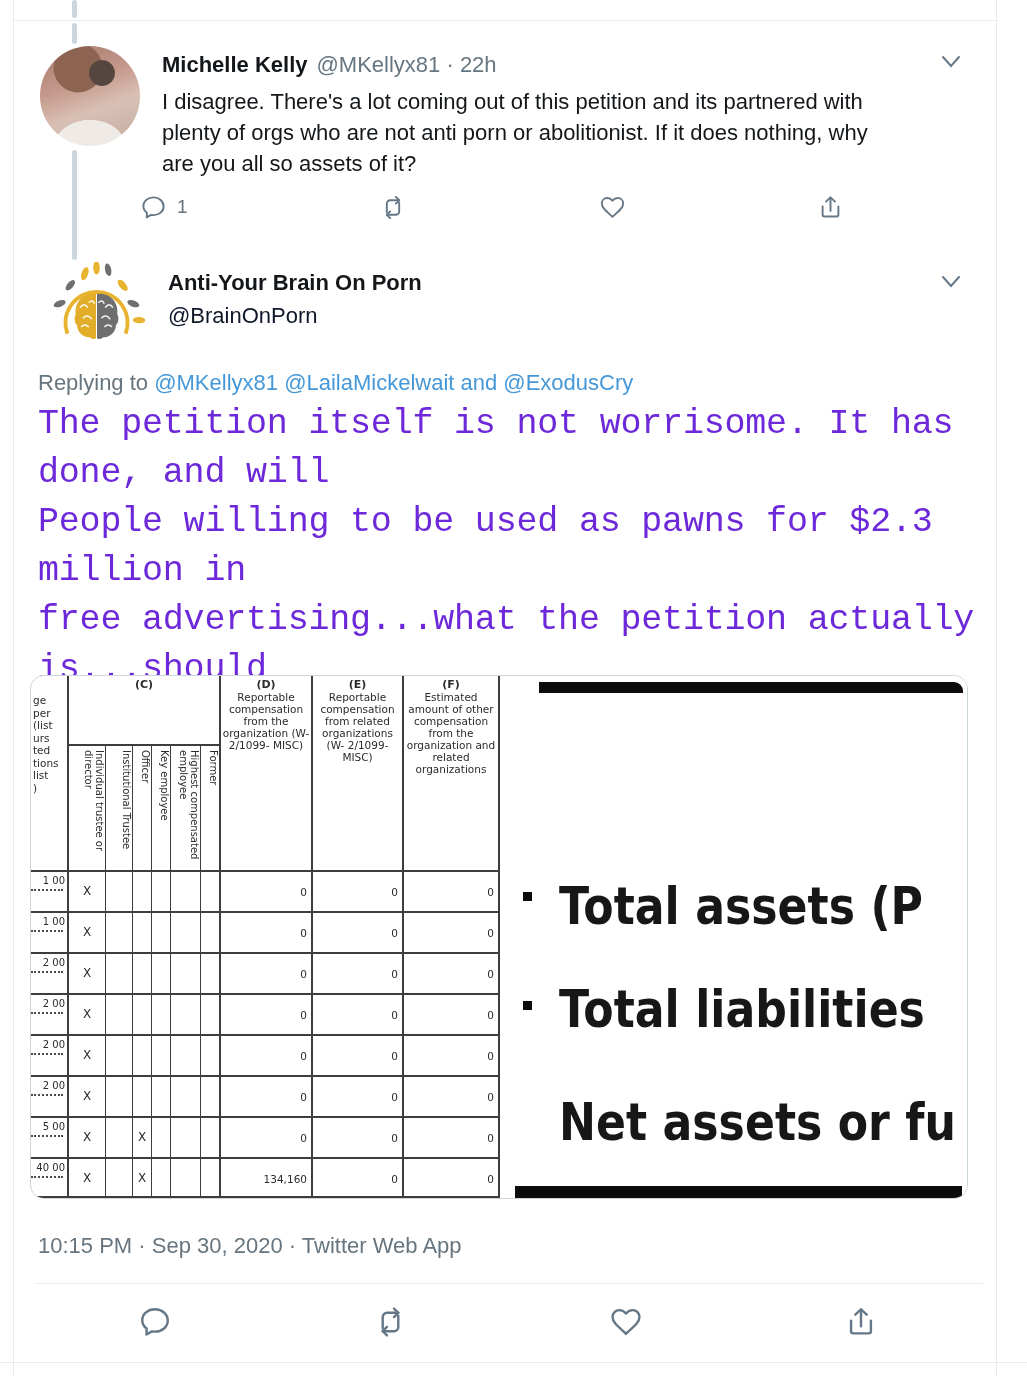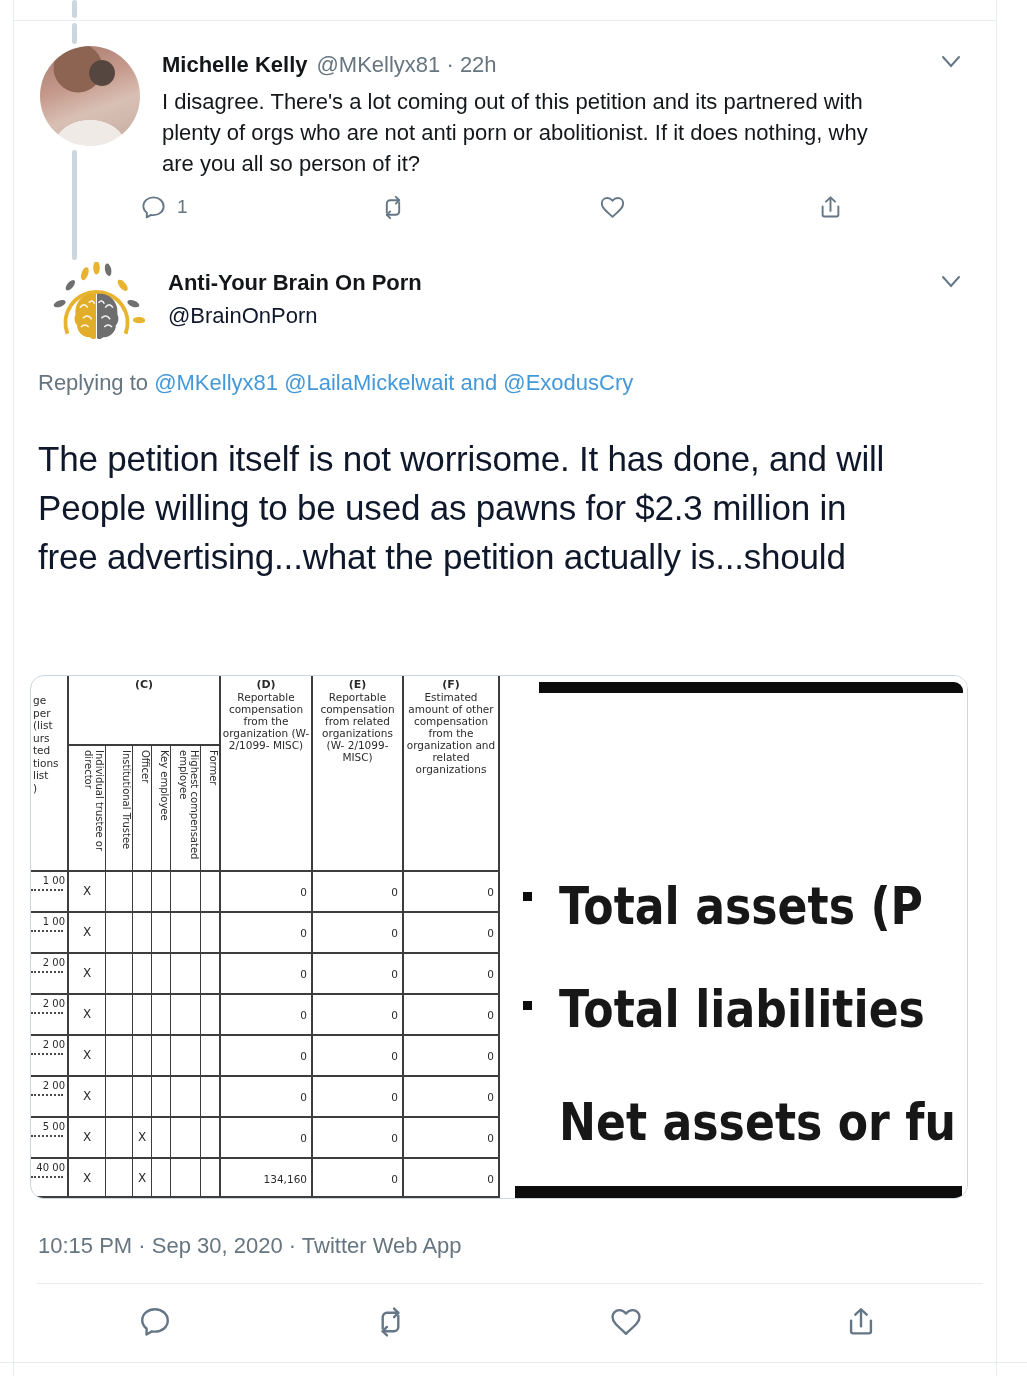--- a/index.html
+++ b/index.html
@@ -31,21 +31,21 @@
   .actions1{left:140px;top:190px;width:704px;height:34px;}
   .actions2{left:138px;top:1300px;width:740px;height:44px;}
   .action{display:flex;align-items:center;gap:10px;cursor:pointer;}
   .count{font-size:19px;color:#66757f;}
   .ic{stroke:#657786;fill:none;stroke-width:1.7;stroke-linecap:round;stroke-linejoin:round;}
   
   .t2-name{left:168px;top:270px;font-size:22px;font-weight:bold;color:#14171a;}
   .t2-handle{left:168px;top:303px;font-size:22px;color:#0f172a;}
   .replying{left:38px;top:370px;font-size:22px;color:#66757f;}
   .replying .lnk{color:#4598d8;margin-top:35px;}
-  .t2-big{left:38px;top:434px;width:938px;font-size:35px;line-height:49px;color:#0f172a;letter-spacing:-0.2px;}
+  .t2-big{left:38px;top:400px;width:938px;font-size:35px;line-height:49px;color:#6d28d9;letter-spacing:-0.2px;font-family:Liberation Mono, monospace;}
   .timestamp{left:38px;top:1233px;font-size:22px;color:#66757f;}
   
   .attachment{left:30px;top:675px;width:936px;height:522px;border:1px solid #ccd6dd;border-radius:14px;
               background:#fff;overflow:hidden;cursor:pointer;}
   .formgrid{position:absolute;left:0;top:0;display:grid;color:#2b2b2b;
     grid-template-columns:38px 37px 27px 19px 19px 30px 20px 92px 91px 96px;
     grid-template-rows:70px 124px repeat(8,41px);
     font-family:"DejaVu Sans",sans-serif;}
   .fc{box-sizing:border-box;border-right:1px solid #3d3d3d;overflow:hidden;}
   .maj{border-right:2px solid #3d3d3d;}
@@ -86,21 +86,21 @@
   <span class="t1-name">Michelle Kelly</span><span class="t1-meta">@MKellyx81 · 22h</span>
 </div>
 
 <svg class="abs chevron chev1" viewBox="0 0 22 16">
   <polyline points="3 3 11 12 19 3" stroke="#657786" stroke-width="2" fill="none" stroke-linecap="round"></polyline>
 </svg>
 
 <div class="abs t1-text">
     <div>I disagree. There's a lot coming out of this petition and its partnered with</div>
     <div>plenty of orgs who are not anti porn or abolitionist. If it does nothing, why</div>
-    <div>are you all so person of it?</div>
+    <div>are you all so assets of it?</div>
   </div>
 
 <div class="abs actions actions1">
   <div class="action">
     <svg class="ic" width="27" height="27" viewBox="0 0 24 24">
       <path d="M12 3c-5 0-9 3.4-9 7.7 0 2.4 1.2 4.5 3.1 5.9L6 20.8l3.8-2.2c.7.15 1.4.2 2.2.2 5 0 9-3.4 9-7.7C21 6.4 17 3 12 3z"></path>
     </svg>
     <span class="count">1</span>
   </div>
   <div class="action">

